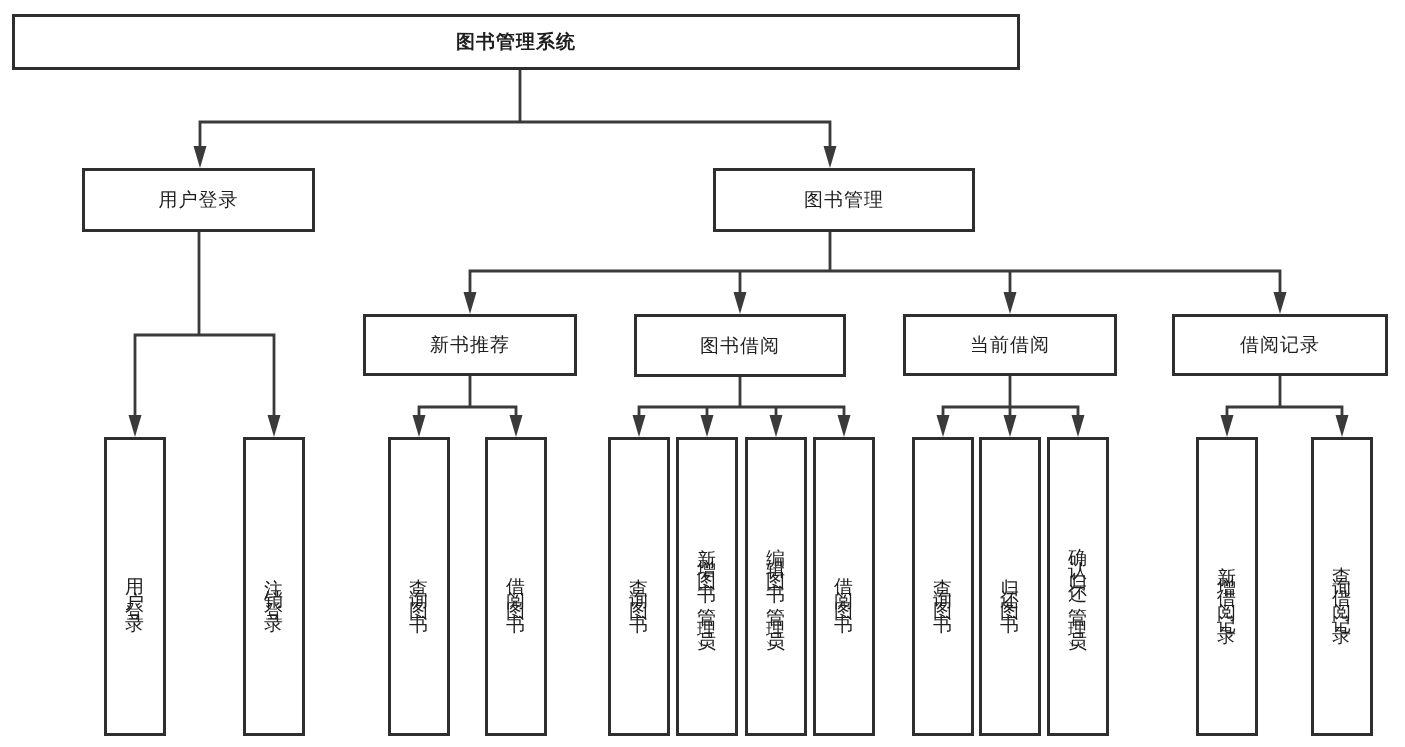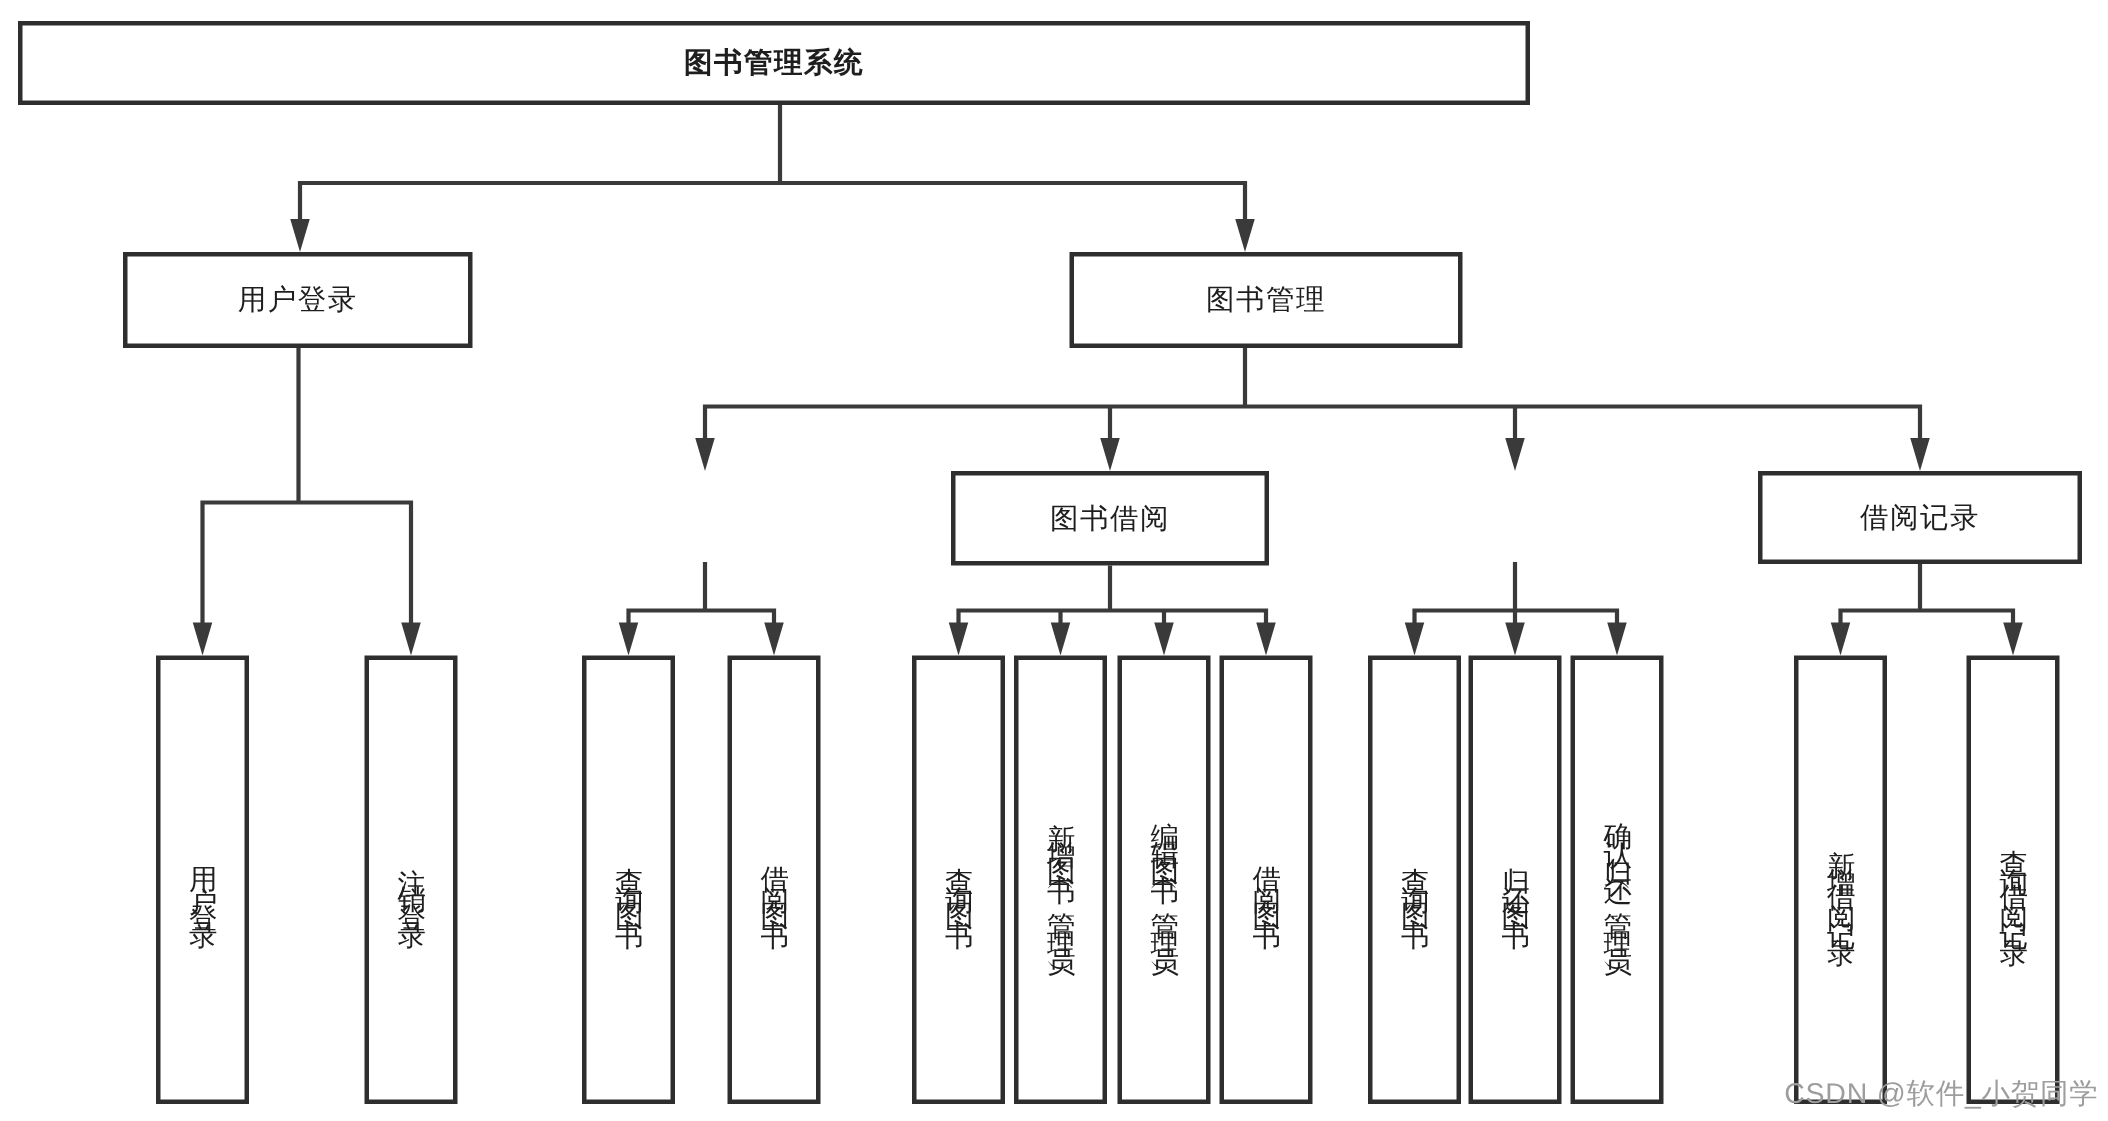--- a/index.html
+++ b/index.html
@@ -102,22 +102,28 @@
     <span>图书管理系统</span>
   </div>
 
   <div class="node" style="left:82px;top:168px;width:233px;height:64px;">
     <span>用户登录</span>
   </div>
   <div class="node" style="left:713px;top:168px;width:262px;height:64px;">
     <span>图书管理</span>
   </div>
 
+  <div class="node" style="left:363px;top:314px;width:214px;height:62px;">
+    <span>新书推荐</span>
+  </div>
   <div class="node" style="left:634px;top:314px;width:212px;height:63px;">
     <span>图书借阅</span>
+  </div>
+  <div class="node" style="left:903px;top:314px;width:214px;height:62px;">
+    <span>当前借阅</span>
   </div>
   <div class="node" style="left:1172px;top:314px;width:216px;height:62px;">
     <span>借阅记录</span>
   </div>
 
   <div class="node v" style="left:104px;top:437px;width:62px;height:299px;">
     <span class="vtext">用户登录</span>
   </div>
   <div class="node v" style="left:243px;top:437px;width:62px;height:299px;">
     <span class="vtext">注销登录</span>
@@ -149,15 +155,14 @@
   <div class="node v" style="left:1047px;top:437px;width:62px;height:299px;">
     <span class="vtext">确认归还（管理员）</span>
   </div>
   <div class="node v" style="left:1196px;top:437px;width:62px;height:299px;">
     <span class="vtext">新增借阅记录</span>
   </div>
   <div class="node v" style="left:1311px;top:437px;width:62px;height:299px;">
     <span class="vtext">查询借阅记录</span>
   </div>
 
-  <div class="watermark">CSDN @软件_小贺同学</div>
 
 </div>
 
 </body></html>

